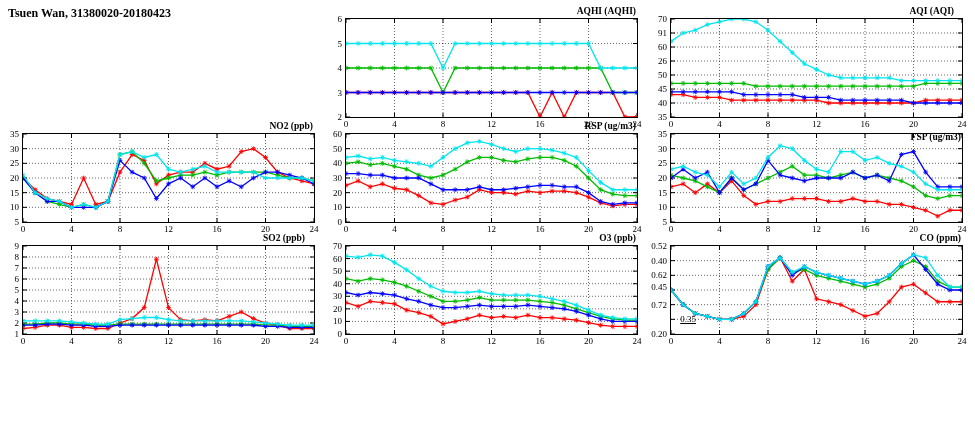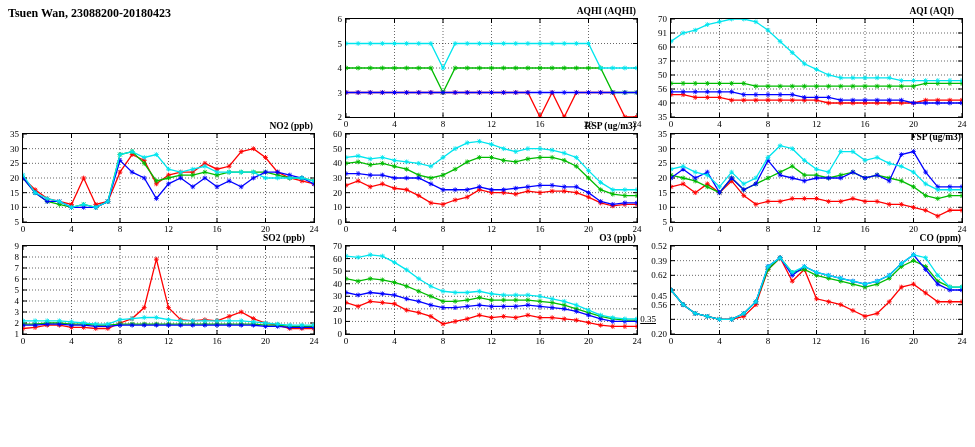--- a/index.html
+++ b/index.html
@@ -8,21 +8,21 @@
   .panel{position:absolute;}
   .plotbox{position:absolute;border:1px solid #000;box-sizing:border-box;background:#fff;}
   .ptitle{position:absolute;font-size:9.5px;font-weight:bold;font-family:"Liberation Serif",serif;text-align:right;white-space:nowrap;}
   .xlab{position:absolute;font-size:9px;font-family:"Liberation Serif",serif;text-align:center;width:20px;}
   .ylab{position:absolute;font-size:9px;font-family:"Liberation Serif",serif;text-align:right;width:22px;}
   svg{display:block;}
 </style>
 </head>
 <body>
 
-<div id="title">Tsuen Wan, 23088200-20180423</div>
+<div id="title">Tsuen Wan, 31380020-20180423</div>
 
 <div id="charts">
     <div class="panel" style="left: 0px; top: 0px;">
       <div class="plotbox" style="left: 345px; top: 18px; width: 293px; height: 100px;">
         <svg width="291" height="98">
           <line x1="48.5" x2="48.5" y1="0" y2="98" stroke="#000" stroke-width="0.6" stroke-dasharray="1,2"></line>
           <line x1="97" x2="97" y1="0" y2="98" stroke="#000" stroke-width="0.6" stroke-dasharray="1,2"></line>
           <line x1="145.5" x2="145.5" y1="0" y2="98" stroke="#000" stroke-width="0.6" stroke-dasharray="1,2"></line>
           <line x1="194" x2="194" y1="0" y2="98" stroke="#000" stroke-width="0.6" stroke-dasharray="1,2"></line>
           <line x1="242.5" x2="242.5" y1="0" y2="98" stroke="#000" stroke-width="0.6" stroke-dasharray="1,2"></line>
@@ -326,23 +326,23 @@
       <div class="ptitle" style="left: 756px; width: 198px; top: 6px;">AQI (AQI)</div>
       <div class="xlab" style="left: 661px; top: 119px;">0</div>
       <div class="xlab" style="left: 709.5px; top: 119px;">4</div>
       <div class="xlab" style="left: 758px; top: 119px;">8</div>
       <div class="xlab" style="left: 806.5px; top: 119px;">12</div>
       <div class="xlab" style="left: 855px; top: 119px;">16</div>
       <div class="xlab" style="left: 903.5px; top: 119px;">20</div>
       <div class="xlab" style="left: 952px; top: 119px;">24</div>
       <div class="ylab" style="width: 20px; left: 647px; top: 112px;">35</div>
       <div class="ylab" style="width: 20px; left: 647px; top: 98px;">40</div>
-      <div class="ylab" style="width: 20px; left: 647px; top: 84px;">56</div>
+      <div class="ylab" style="width: 20px; left: 647px; top: 84px;">45</div>
       <div class="ylab" style="width: 20px; left: 647px; top: 70px;">50</div>
-      <div class="ylab" style="width: 20px; left: 647px; top: 56px;">37</div>
+      <div class="ylab" style="width: 20px; left: 647px; top: 56px;">26</div>
       <div class="ylab" style="width: 20px; left: 647px; top: 42px;">60</div>
       <div class="ylab" style="width: 20px; left: 647px; top: 28px;">91</div>
       <div class="ylab" style="width: 20px; left: 647px; top: 14px;">70</div>
     </div>
     <div class="panel" style="left: 0px; top: 0px;">
       <div class="plotbox" style="left: 22px; top: 133px; width: 293px; height: 90px;">
         <svg width="291" height="88">
           <line x1="48.5" x2="48.5" y1="0" y2="88" stroke="#000" stroke-width="0.6" stroke-dasharray="1,2"></line>
           <line x1="97" x2="97" y1="0" y2="88" stroke="#000" stroke-width="0.6" stroke-dasharray="1,2"></line>
           <line x1="145.5" x2="145.5" y1="0" y2="88" stroke="#000" stroke-width="0.6" stroke-dasharray="1,2"></line>
@@ -1316,20 +1316,20 @@
       </div>
       <div class="ptitle" style="left: 763px; width: 198px; top: 233px;">CO (ppm)</div>
       <div class="xlab" style="left: 661px; top: 336px;">0</div>
       <div class="xlab" style="left: 709.5px; top: 336px;">4</div>
       <div class="xlab" style="left: 758px; top: 336px;">8</div>
       <div class="xlab" style="left: 806.5px; top: 336px;">12</div>
       <div class="xlab" style="left: 855px; top: 336px;">16</div>
       <div class="xlab" style="left: 903.5px; top: 336px;">20</div>
       <div class="xlab" style="left: 952px; top: 336px;">24</div>
       <div class="ylab" style="width: 26px; left: 641px; top: 329px;">0.20</div>
-      <div class="ylab" style="width: 26px; left: 630px; top: 314.333px; text-decoration: underline;">0.35</div>
-      <div class="ylab" style="width: 26px; left: 641px; top: 299.667px;">0.56</div>
-      <div class="ylab" style="width: 26px; left: 641px; top: 291px;">0.45</div>
+      <div class="ylab" style="width: 26px; left: 670px; top: 314.333px; text-decoration: underline;">0.35</div>
+      <div class="ylab" style="width: 26px; left: 641px; top: 299.667px;">0.72</div>
+      <div class="ylab" style="width: 26px; left: 641px; top: 282px;">0.45</div>
       <div class="ylab" style="width: 26px; left: 641px; top: 270.333px;">0.62</div>
-      <div class="ylab" style="width: 26px; left: 641px; top: 255.667px;">0.39</div>
+      <div class="ylab" style="width: 26px; left: 641px; top: 255.667px;">0.40</div>
       <div class="ylab" style="width: 26px; left: 641px; top: 241px;">0.52</div>
     </div>
   </div>
 
 </body></html>

